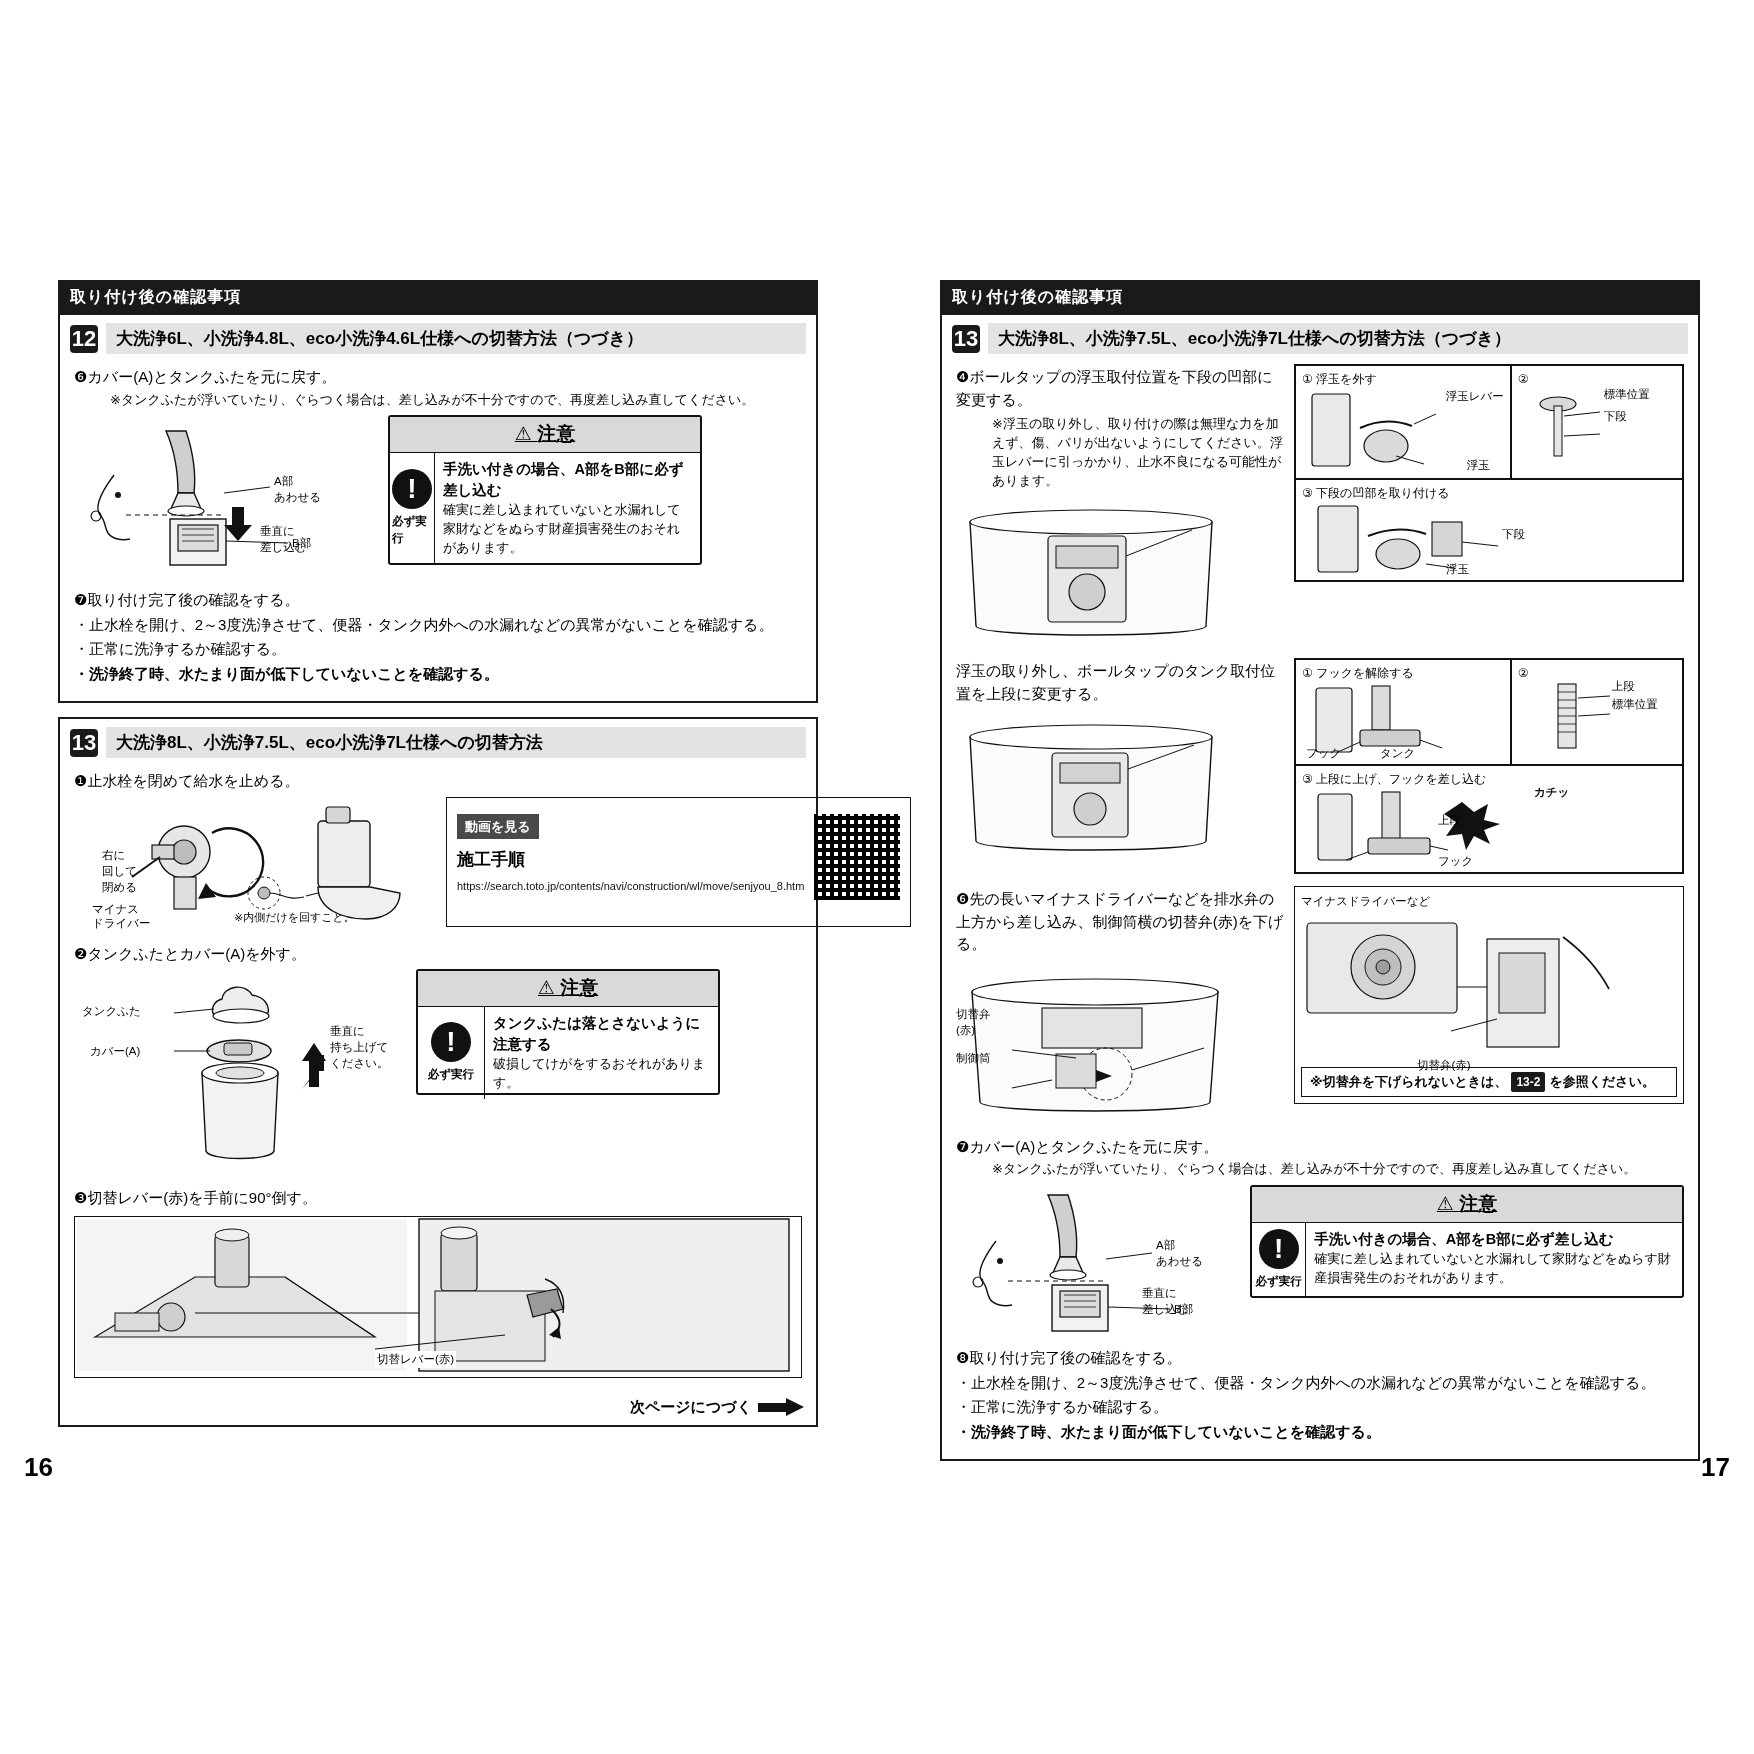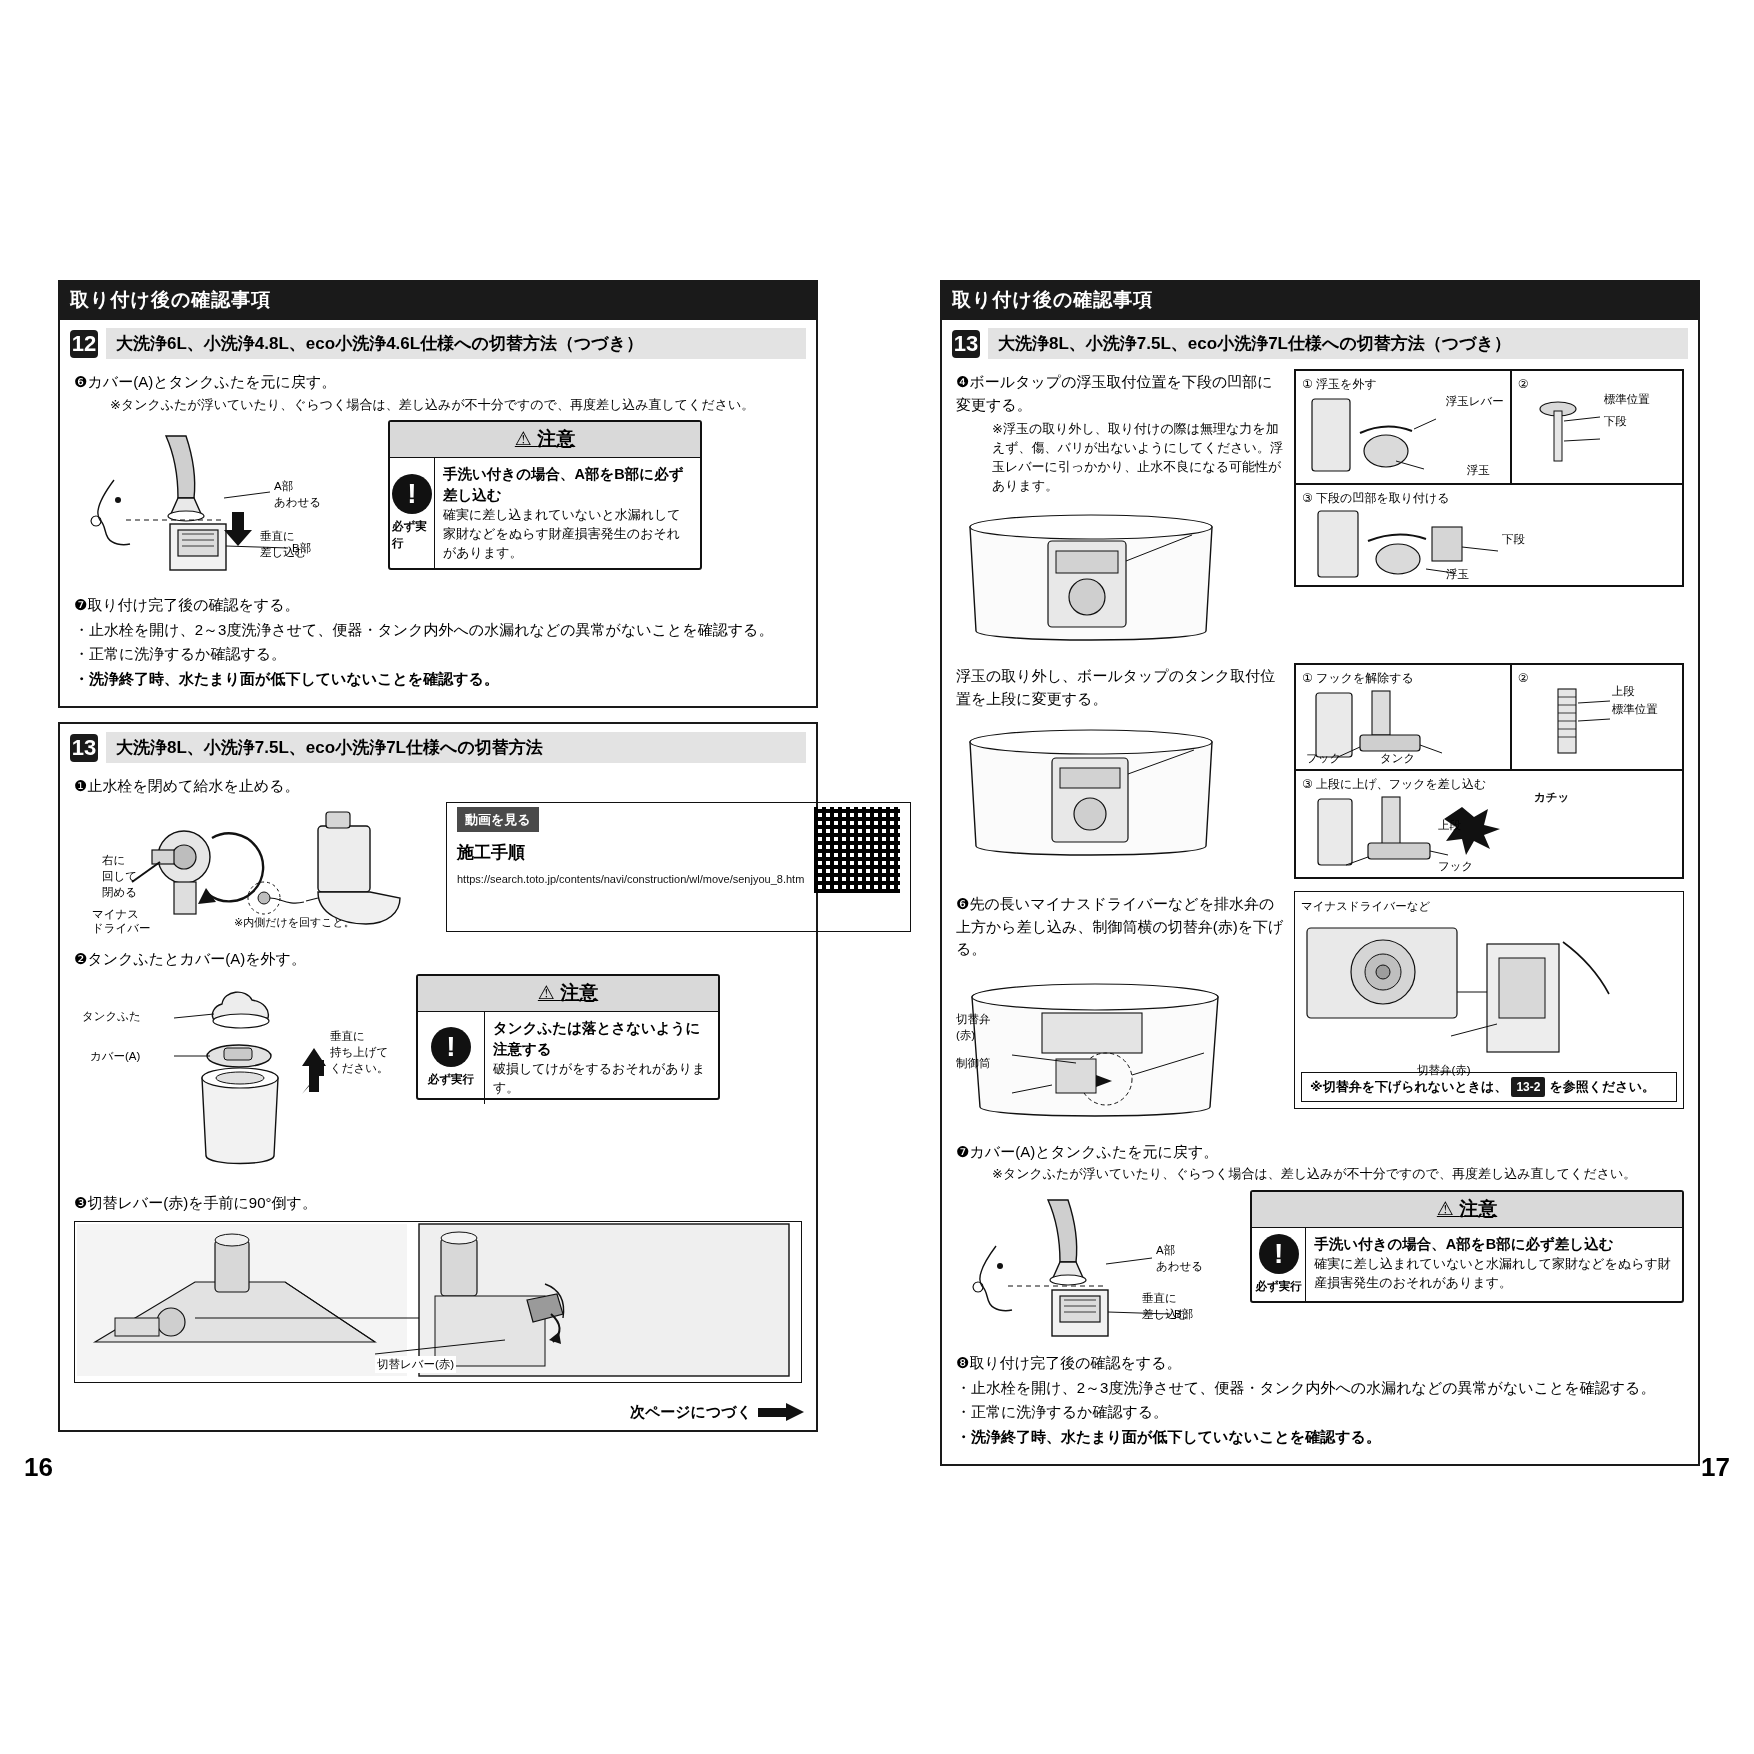--- a/index.html
+++ b/index.html
@@ -1,21 +1,21 @@
 <!DOCTYPE html>
 <html><head>
 <meta charset="utf-8">
 <style>
   html,body{margin:0;padding:0;background:#ffffff;}
   body{width:1754px;height:1754px;font-family:"Liberation Sans","DejaVu Sans",sans-serif;color:#000;position:relative;overflow:hidden;}
   .page{position:absolute;top:280px;}
   .page-left{left:58px;width:760px;}
   .page-right{left:940px;width:760px;}
 
-  .sec-header{background:#1a1a1a;color:#fff;font-weight:bold;font-size:19px;padding:7px 12px;letter-spacing:1px;}
+  .sec-header{background:#1a1a1a;color:#fff;font-weight:bold;font-size:16px;padding:7px 12px;letter-spacing:1px;}
   .panel{border:2px solid #1a1a1a;border-top:none;}
   .panel-block{border:2px solid #1a1a1a;margin-top:14px;}
 
   .steptitle{display:flex;align-items:center;gap:8px;padding:8px 10px 6px 10px;}
   .numbox{background:#1a1a1a;color:#fff;font-weight:bold;font-size:22px;width:28px;height:28px;display:flex;align-items:center;justify-content:center;border-radius:4px;flex:none;}
   .steptitle-text{background:#e3e3e3;font-weight:bold;font-size:17px;padding:4px 10px;flex:1;}
   .steptitle-text.plain{background:#e3e3e3;}
 
   .body{padding:4px 14px 14px 14px;font-size:15px;line-height:1.5;}
   .line{margin:2px 0;}
@@ -29,21 +29,21 @@
   .excl{width:40px;height:40px;border-radius:50%;background:#111;color:#fff;font-weight:bold;font-size:28px;display:flex;align-items:center;justify-content:center;line-height:1;}
   .must{font-size:11.5px;font-weight:bold;margin-top:4px;}
   .caution-right{padding:6px 8px;font-size:13px;line-height:1.45;}
   .caution-right .hl{font-weight:bold;font-size:14.5px;}
 
   .figbox{border:1.5px solid #111;}
   .lbl{font-size:11.5px;}
   .lbl-b{font-size:11.5px;font-weight:bold;}
 
   .pagenum{position:absolute;font-weight:bold;font-size:26px;}
-  .video-box{border:1.5px solid #111;padding:4px 10px;display:flex;gap:10px;justify-content:space-between;}
+  .video-box{border:1.5px solid #111;padding:16px 10px;display:flex;gap:10px;justify-content:space-between;}
   .video-tag{background:#4a4a4a;color:#fff;font-size:13px;font-weight:bold;padding:3px 8px;display:inline-block;}
   .qr{width:86px;height:86px;background:
      repeating-linear-gradient(0deg,#000 0 4px,#fff 4px 8px),
      repeating-linear-gradient(90deg,#000 0 4px,transparent 4px 8px);
      background-blend-mode:multiply;}
   .url{font-size:11px;line-height:1.35;color:#111;}
   .nextpage{display:flex;align-items:center;justify-content:flex-end;gap:6px;font-size:15px;font-weight:bold;padding:6px 12px 8px 0;}
   .arrow{width:46px;height:14px;position:relative;}
   .arrow:before{content:"";position:absolute;left:0;top:3px;width:30px;height:9px;background:#111;}
   .arrow:after{content:"";position:absolute;left:28px;top:-2px;border-left:18px solid #111;border-top:9px solid transparent;border-bottom:9px solid transparent;}

